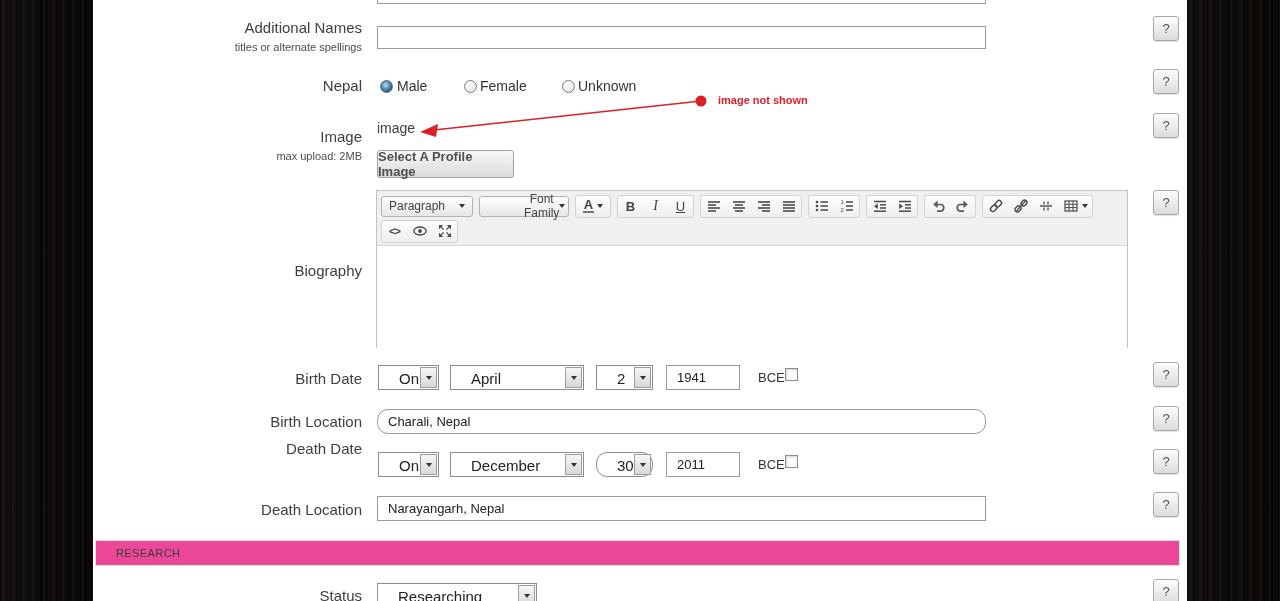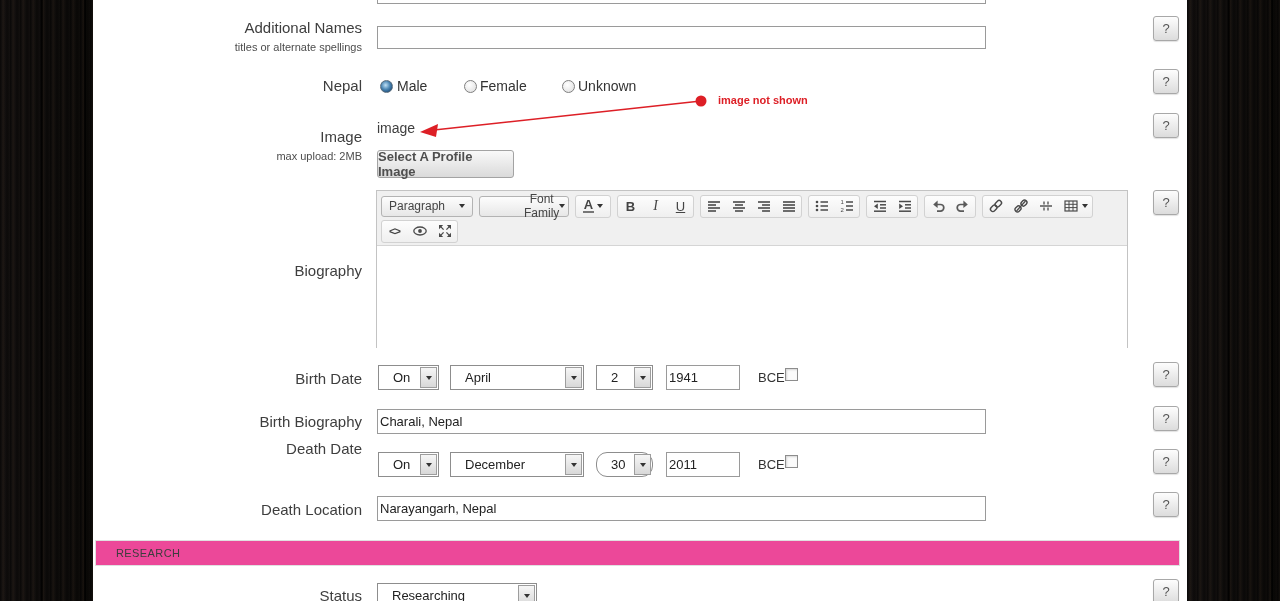--- a/index.html
+++ b/index.html
@@ -15,25 +15,25 @@
       linear-gradient(90deg, #141110, #0d0b09); }
   .wood-left  { left:0; width:93px; }
   .wood-right { left:1187px; width:93px; }
 
   .flabel { position:absolute; left:100px; width:262px; text-align:right;
     font-size:15px; color:#3e3e3e; }
   .fsub   { position:absolute; left:100px; width:262px; text-align:right;
     font-size:11px; color:#4d4d4d; }
 
   .tinput { position:absolute; border:1px solid #9a9a9a; background:#fff;
-    font-family:inherit; font-size:13px; color:#222; padding:2px 2px; outline:none; }
+    font-family:inherit; font-size:13px; color:#222; padding:2px 10px; outline:none; }
 
   
   .xsel { position:absolute; height:25px; border:1px solid #8d8d8d; background:#fff; cursor:default; }
-  .xsel .txt { position:absolute; left:14px; top:4px; font-size:13px; color:#222; white-space:nowrap; }
+  .xsel .txt { position:absolute; left:20px; top:4px; font-size:15px; color:#222; white-space:nowrap; }
   .xsel .arw { position:absolute; top:1px; right:1px; bottom:1px; width:17px;
     background:linear-gradient(#f6f6f6,#d8d8d8); border:1px solid #9d9d9d;
     display:flex; align-items:center; justify-content:center; }
   .caret { width:0; height:0; border-left:3.5px solid transparent;
     border-right:3.5px solid transparent; border-top:4px solid #333; }
 
   .cb { position:absolute; width:13px; height:13px; border:1px solid #8d8d8d;
     background:#fbfbfb; box-shadow:inset 1px 1px 2px rgba(0,0,0,.15); }
   .bce-txt { position:absolute; font-size:13px; color:#333; }
 
@@ -353,22 +353,22 @@
     <span class="txt">2</span>
     <span class="arw">
         <span class="caret"></span>
       </span>
   </div>
   <input class="tinput" style="left: 666px; top: 365px; width: 74px; height: 25px;" value="1941">
   <span class="bce-txt" style="left:758px; top:370px;">BCE</span>
   <span class="cb" style="left:785px; top:368px;"></span>
   <div class="help-btn" style="top:362px;">?</div>
 
-  <div class="flabel" style="top:413px;">Birth Biography</div>
-  <input class="tinput" style="left: 377px; top: 409px; width: 609px; height: 25px;" value="Charali, Nepal">
+  <div class="flabel" style="top:413px;">Birth Location</div>
+  <input class="tinput" style="left: 377px; top: 409px; width: 609px; height: 25px; border-radius: 11px;" value="Charali, Nepal">
   <div class="help-btn" style="top:406px;">?</div>
 
   <div class="flabel" style="top:440px;">Death Date</div>
   <div class="xsel" style="left:378px; top:452px; width:61px;">
     <span class="txt">On</span>
     <span class="arw">
         <span class="caret"></span>
       </span>
   </div>
   <div class="xsel" style="left:450px; top:452px; width:134px;">

